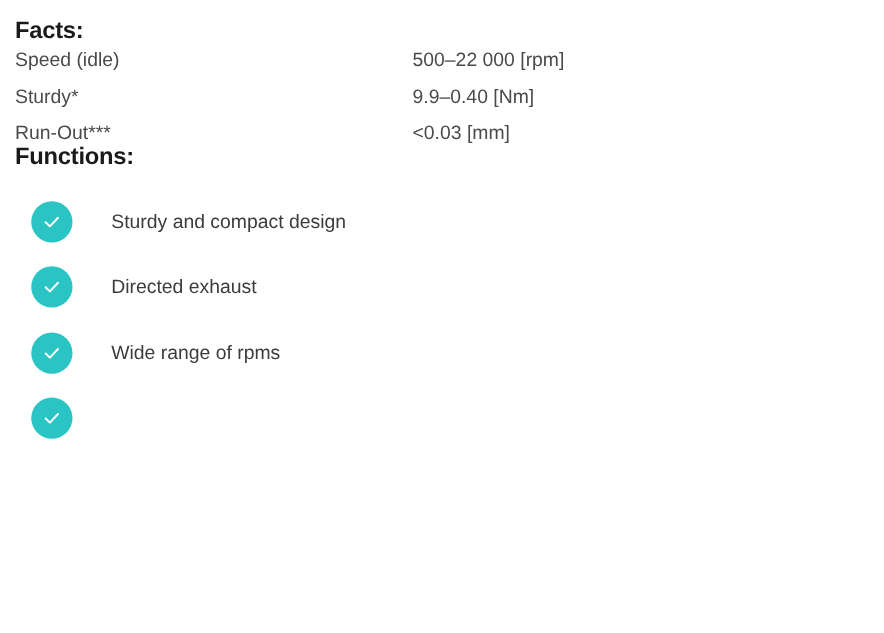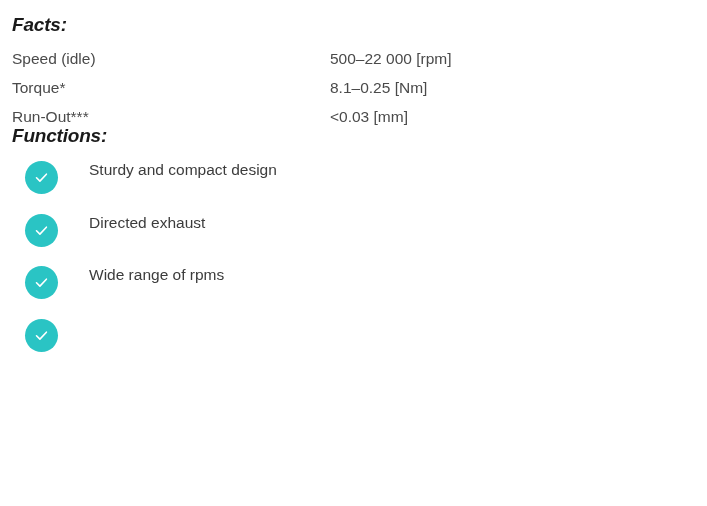--- a/index.html
+++ b/index.html
@@ -20,27 +20,26 @@
     height: 506px;
     box-sizing: border-box;
     padding: 10px 12px 0 12px;
   }
   .section-title {
     font-size: 19px;
     font-weight: bold;
     color: #1a1a1a;
     letter-spacing: -0.2px;
     margin: 0;
-    font-style: italic;
   }
   #facts-title {
     padding-top: 4px;
   }
   .facts-table {
-    margin-top: 14px;
+    margin-top: 4px;
     border-collapse: collapse;
     width: 100%;
   }
   .facts-table td {
     font-size: 15.5px;
     color: #4a4a4a;
     padding: 0 0 12px 0;
     vertical-align: top;
     line-height: 1.1;
   }
@@ -53,21 +52,21 @@
   #functions-title {
   }
   .functions-list {
     list-style: none;
     margin: 0;
     padding: 0;
     margin-top: 14px;
   }
   .functions-list li {
     display: flex;
-    align-items: flex-start;
+    align-items: center;
     height: 52.5px;
   }
   .check-badge {
     flex: 0 0 auto;
     width: 33px;
     height: 33px;
     border-radius: 50%;
     background: #2ac4c4;
     display: flex;
     align-items: center;
@@ -91,22 +90,22 @@
 
   <h2 class="section-title" id="facts-title">Facts:</h2>
 
   <table class="facts-table">
     <tbody>
       <tr>
         <td class="label">Speed (idle)</td>
         <td class="value">500–22 000 [rpm]</td>
       </tr>
       <tr>
-        <td class="label">Torque*</td>
-        <td class="value">8.1–0.25 [Nm]</td>
+        <td class="label">Sturdy*</td>
+        <td class="value">9.9–0.40 [Nm]</td>
       </tr>
       <tr>
         <td class="label">Run-Out***</td>
         <td class="value">&lt;0.03 [mm]</td>
       </tr>
     </tbody>
   </table>
 
   <h2 class="section-title" id="functions-title">Functions:</h2>
 

